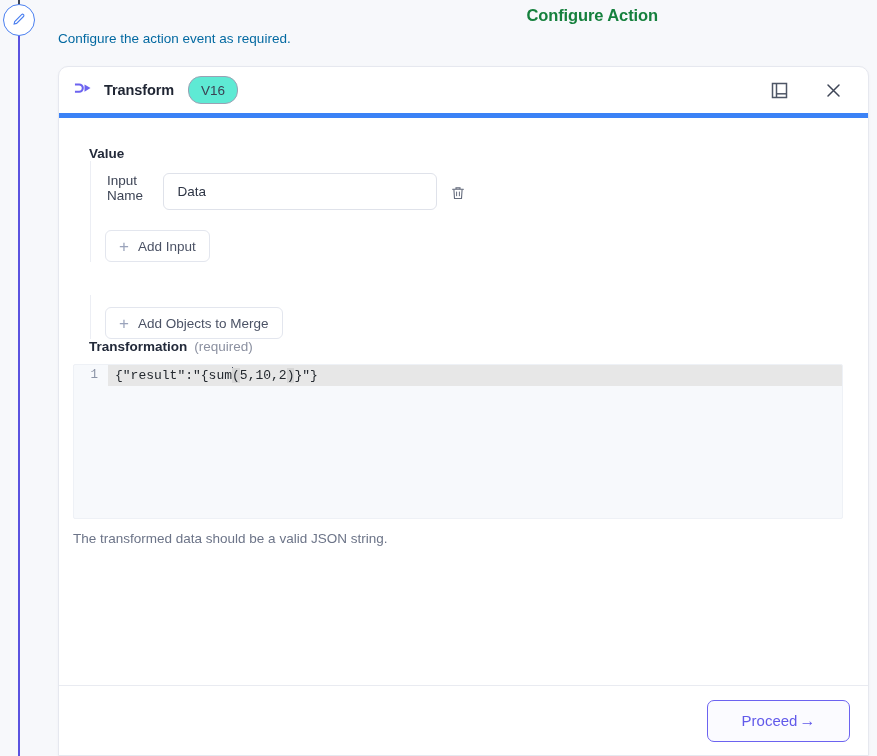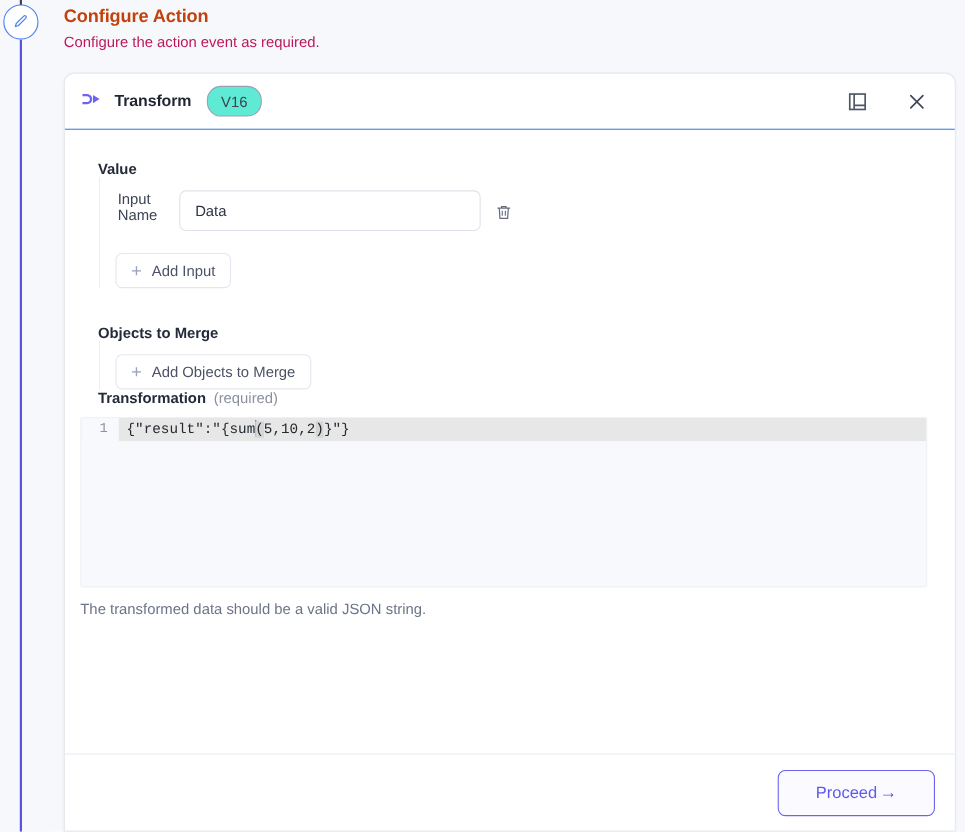--- a/index.html
+++ b/index.html
@@ -29,40 +29,40 @@
     position: absolute; left: 3px; top: 4px;
     width: 32px; height: 32px; border-radius: 50%;
     background: #ffffff; border: 1.6px solid #4a7ff0;
     display: flex; align-items: center; justify-content: center;
   }
   #rail-badge svg { display: block; }
 
   
   #page-header { position: absolute; left: 58px; top: 6px; width: 600px; }
   #page-title {
-    font-size: 16.5px; font-weight: bold; color: #c2410c;
-    letter-spacing: -0.1px; margin: 0 0 6px 0;
-  }
-  #page-subtitle { font-size: 13.5px; color: #be185d; margin: 0; }
+    font-size: 16.5px; font-weight: bold; color: #15803d;
+    letter-spacing: -0.1px; margin: 0 0 6px 0; text-align: right;
+  }
+  #page-subtitle { font-size: 13.5px; color: #0369a1; margin: 0; }
 
   
   #card {
     position: absolute; left: 58px; top: 66px;
     width: 811px; height: 690px;
     background: #ffffff;
     border: 1px solid #e6e8ef;
     border-top-left-radius: 10px; border-top-right-radius: 10px;
     box-shadow: 0 1px 3px rgba(30,40,70,0.045);
   }
 
   
   #card-header {
     position: relative; height: 51px;
     display: flex; align-items: center;
-    border-bottom: 1px solid #3b82f6;
+    border-bottom: 5px solid #3b82f6;
     padding: 0 22px 0 14px;
     justify-content: flex-end;
   }
   #transform-icon { margin-right: 11px; display: flex; align-items: center; }
   #transform-title {
     font-size: 14.5px; font-weight: bold; color: #1f2533; letter-spacing: -0.1px;
   }
   #version-pill {
     margin-left: 14px;
     border: 1px solid #9aa1b4; border-radius: 13px;
@@ -268,21 +268,20 @@
         <div id="add-input-wrap">
           <button class="ghost-btn">
             <span class="plus">+</span>
             <span>Add Input</span>
           </button>
         </div>
       </div>
     </div>
 
     <div id="objects-section">
-      <div class="section-label">Objects to Merge</div>
       <div class="section-body">
         <button class="ghost-btn">
           <span class="plus">+</span>
           <span>Add Objects to Merge</span>
         </button>
       </div>
     </div>
 
     <div id="transformation-section">
       <div class="section-label">

